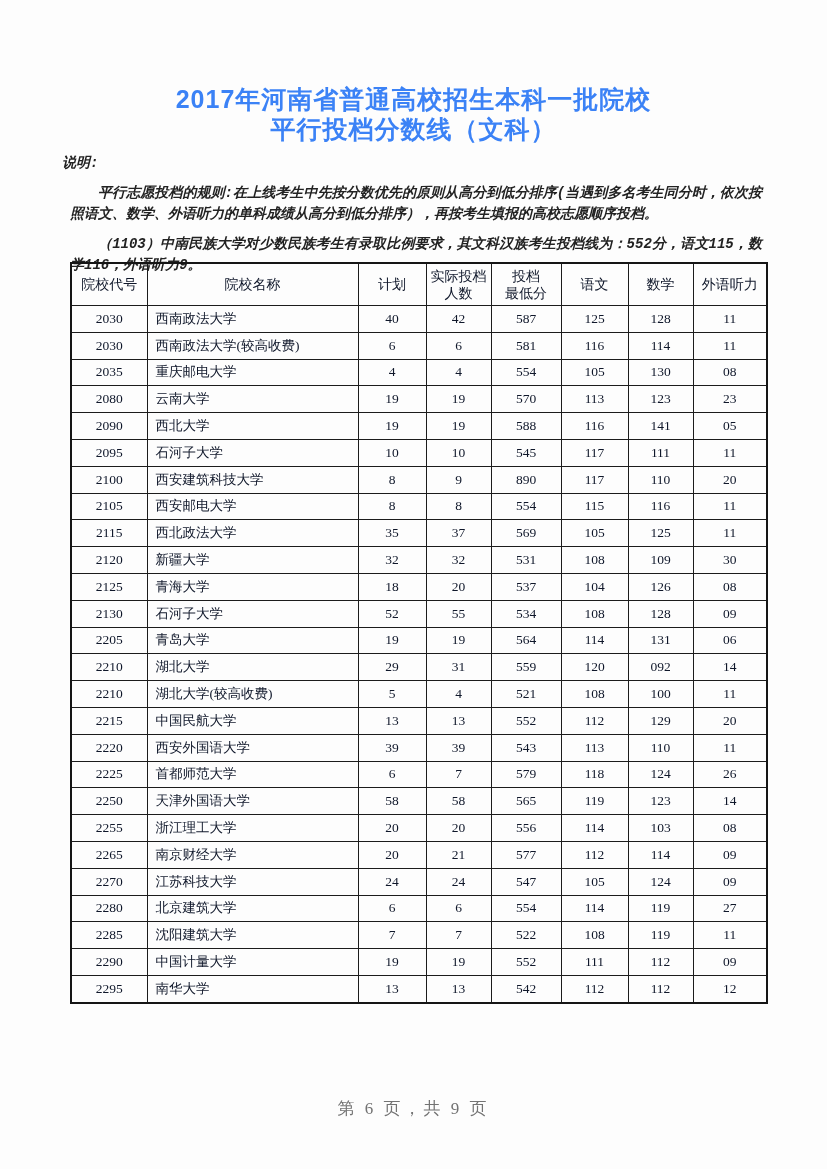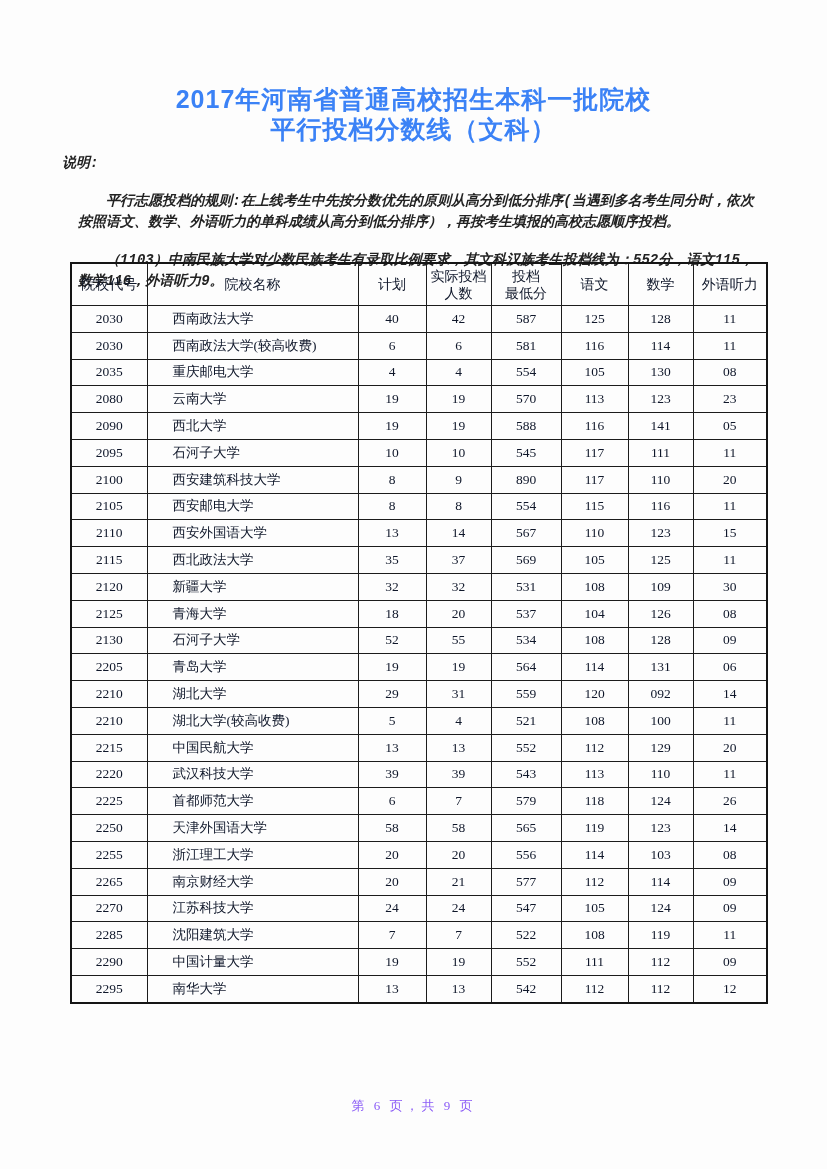--- a/index.html
+++ b/index.html
@@ -40,21 +40,21 @@
     font-weight: bold;
     font-size: 14px;
     line-height: 21.5px;
     color: #222;
   }
   .notes-block .note-label {
     font-style: italic;
     font-weight: bold;
   }
   .notes-block p {
-    margin: 16px;
+    margin: 8px;
     text-indent: 2em;
     text-align: justify;
   }
   table.scores {
     position: absolute;
     top: 262px;
     left: 70px;
     border-collapse: collapse;
     table-layout: fixed;
     font-family: "Liberation Serif", serif;
@@ -77,31 +77,31 @@
     font-weight: normal;
     font-size: 14px;
     line-height: 17px;
   }
   table.scores td {
     height: 25.8px;
     font-size: 13.5px;
   }
   table.scores td.name-cell {
     text-align: left;
-    padding-left: 25px;
+    padding-left: 8px;
   }
   .footer-block {
     position: absolute;
     top: 1097px;
     left: 0;
     width: 100%;
     text-align: center;
-    font-size: 13px;
+    font-size: 17px;
     letter-spacing: 3px;
-    color: #8b5cf6;
+    color: #737373;
     font-family: "Liberation Serif", serif;
   }
 </style>
 </head>
 <body>
 
 <div class="page">
 
   <div class="title-block">
     <div>2017年河南省普通高校招生本科一批院校</div>
@@ -212,30 +212,20 @@
           <td>2105</td>
           <td class="name-cell">西安邮电大学</td>
           <td>8</td>
           <td>8</td>
           <td>554</td>
           <td>115</td>
           <td>116</td>
           <td>11</td>
         </tr>
         <tr>
-          <td>2110</td>
-          <td class="name-cell">西安外国语大学</td>
-          <td>13</td>
-          <td>14</td>
-          <td>567</td>
-          <td>110</td>
-          <td>123</td>
-          <td>15</td>
-        </tr>
-        <tr>
           <td>2115</td>
           <td class="name-cell">西北政法大学</td>
           <td>35</td>
           <td>37</td>
           <td>569</td>
           <td>105</td>
           <td>125</td>
           <td>11</td>
         </tr>
         <tr>
@@ -303,21 +293,21 @@
           <td class="name-cell">中国民航大学</td>
           <td>13</td>
           <td>13</td>
           <td>552</td>
           <td>112</td>
           <td>129</td>
           <td>20</td>
         </tr>
         <tr>
           <td>2220</td>
-          <td class="name-cell">武汉科技大学</td>
+          <td class="name-cell">西安外国语大学</td>
           <td>39</td>
           <td>39</td>
           <td>543</td>
           <td>113</td>
           <td>110</td>
           <td>11</td>
         </tr>
         <tr>
           <td>2225</td>
           <td class="name-cell">首都师范大学</td>
@@ -362,20 +352,30 @@
           <td>2270</td>
           <td class="name-cell">江苏科技大学</td>
           <td>24</td>
           <td>24</td>
           <td>547</td>
           <td>105</td>
           <td>124</td>
           <td>09</td>
         </tr>
         <tr>
+          <td>2280</td>
+          <td class="name-cell">北京建筑大学</td>
+          <td>6</td>
+          <td>6</td>
+          <td>554</td>
+          <td>114</td>
+          <td>119</td>
+          <td>27</td>
+        </tr>
+        <tr>
           <td>2285</td>
           <td class="name-cell">沈阳建筑大学</td>
           <td>7</td>
           <td>7</td>
           <td>522</td>
           <td>108</td>
           <td>119</td>
           <td>11</td>
         </tr>
         <tr>

